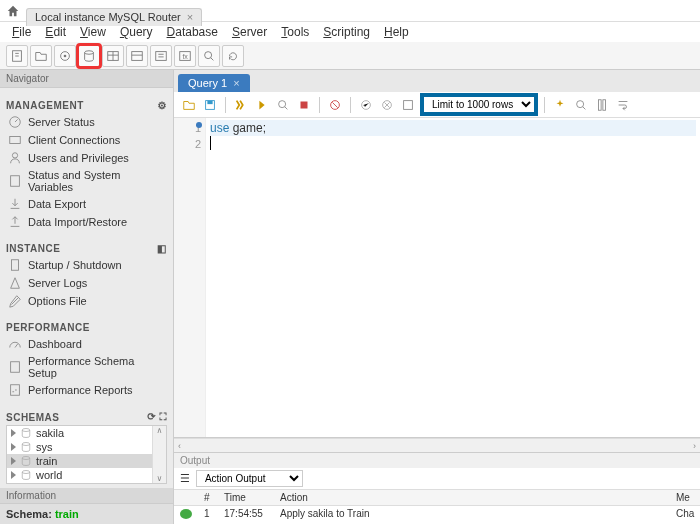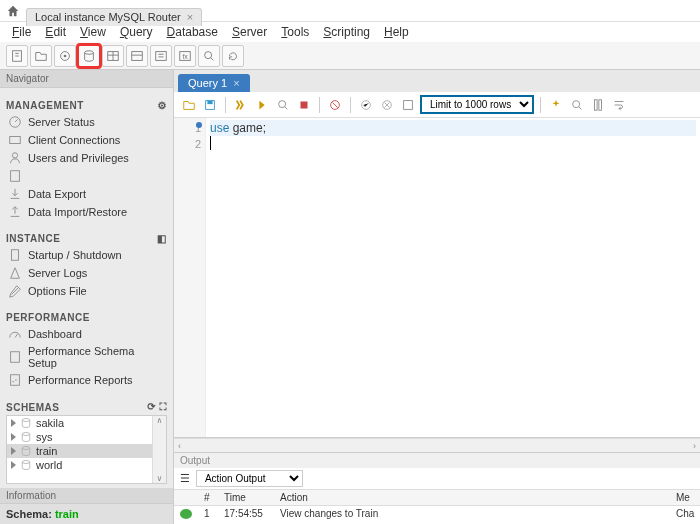--- a/index.html
+++ b/index.html
@@ -38,21 +38,21 @@
 .schema-name { color:#0a0; font-weight:bold; }
 
 .editor-area { flex:1; display:flex; flex-direction:column; background:#fff; }
 .query-tabs { height:22px; background:#e8e8e8; display:flex; align-items:flex-end; padding-left:4px; }
 .qtab { background:#3b7bbf; color:#fff; padding:3px 10px; font-size:11px; border-radius:3px 3px 0 0; display:flex; gap:6px; align-items:center;}
 .qtab .close{color:#cde;cursor:pointer;}
 .editor-toolbar { height:26px; border-bottom:1px solid #ddd; display:flex; align-items:center; padding-left:6px; gap:3px;}
 .ebtn { width:18px; height:18px; display:flex; align-items:center; justify-content:center; cursor:pointer; border-radius:2px;}
 .ebtn svg{width:14px;height:14px;}
 .sep{width:1px;height:16px;background:#ccc;margin:0 3px;}
-.limit-sel { font-size:10px; border:2px solid #0369a1; padding:1px 4px; background:#fff;}
+.limit-sel { font-size:10px; border:4px solid #0369a1; padding:1px 4px; background:#fff;}
 .code-area { flex:1; display:flex; font-family:Consolas,monospace; font-size:12px; overflow:hidden; border-bottom:1px solid #ccc; position:relative;}
 .gutter { width:32px; background:#f5f5f5; border-right:1px solid #eee; text-align:right; padding:2px 4px 0 0; color:#999; font-size:11px;}
 .gutter div{height:16px;line-height:16px;}
 .code { flex:1; padding:2px 4px; position:relative;}
 .code-line{height:16px;line-height:16px;}
 .bullet{position:absolute;left:22px;top:4px;width:6px;height:6px;background:#3b7bbf;border-radius:50%;}
 .kw{color:#2a7db0;}
 .hscroll{height:14px;background:#f0f0f0;border-top:1px solid #ddd;display:flex;align-items:center;padding:0 4px;}
 .hscroll .arrow{color:#888;font-size:9px;cursor:pointer;}
 .output-panel { height:72px; border-top:1px solid #ccc; display:flex; flex-direction:column;}
@@ -183,20 +183,21 @@
         <svg class="nic" viewBox="0 0 16 16">
           <circle cx="8" cy="5" r="3" fill="none" stroke="#888"></circle>
           <path d="M3 14c0-3 2-5 5-5s5 2 5 5" fill="none" stroke="#888"></path>
         </svg>
         <span>Users and Privileges</span>
       </div>
     <div class="navitem">
         <svg class="nic" viewBox="0 0 16 16">
           <rect x="3" y="2" width="10" height="12" fill="none" stroke="#888"></rect>
         </svg>
+        <span>Status and System Variables</span>
       </div>
     <div class="navitem">
         <svg class="nic" viewBox="0 0 16 16">
           <path d="M8 2v8M5 7l3 3 3-3" fill="none" stroke="#888"></path>
           <path d="M3 13h10" stroke="#888"></path>
         </svg>
         <span>Data Export</span>
       </div>
     <div class="navitem">
         <svg class="nic" viewBox="0 0 16 16">
@@ -429,19 +430,19 @@
           <div class="oc3">Time</div>
           <div class="oc4">Action</div>
           <div class="oc5">Me</div>
         </div>
         <div class="out-row">
           <div class="oc1">
               <div class="ok-dot"></div>
             </div>
           <div class="oc2">1</div>
           <div class="oc3">17:54:55</div>
-          <div class="oc4">View changes to Train</div>
+          <div class="oc4">Apply sakila to Train</div>
           <div class="oc5">Cha</div>
         </div>
       </div>
     </div>
   </div>
 </div>
 
 </body></html>

